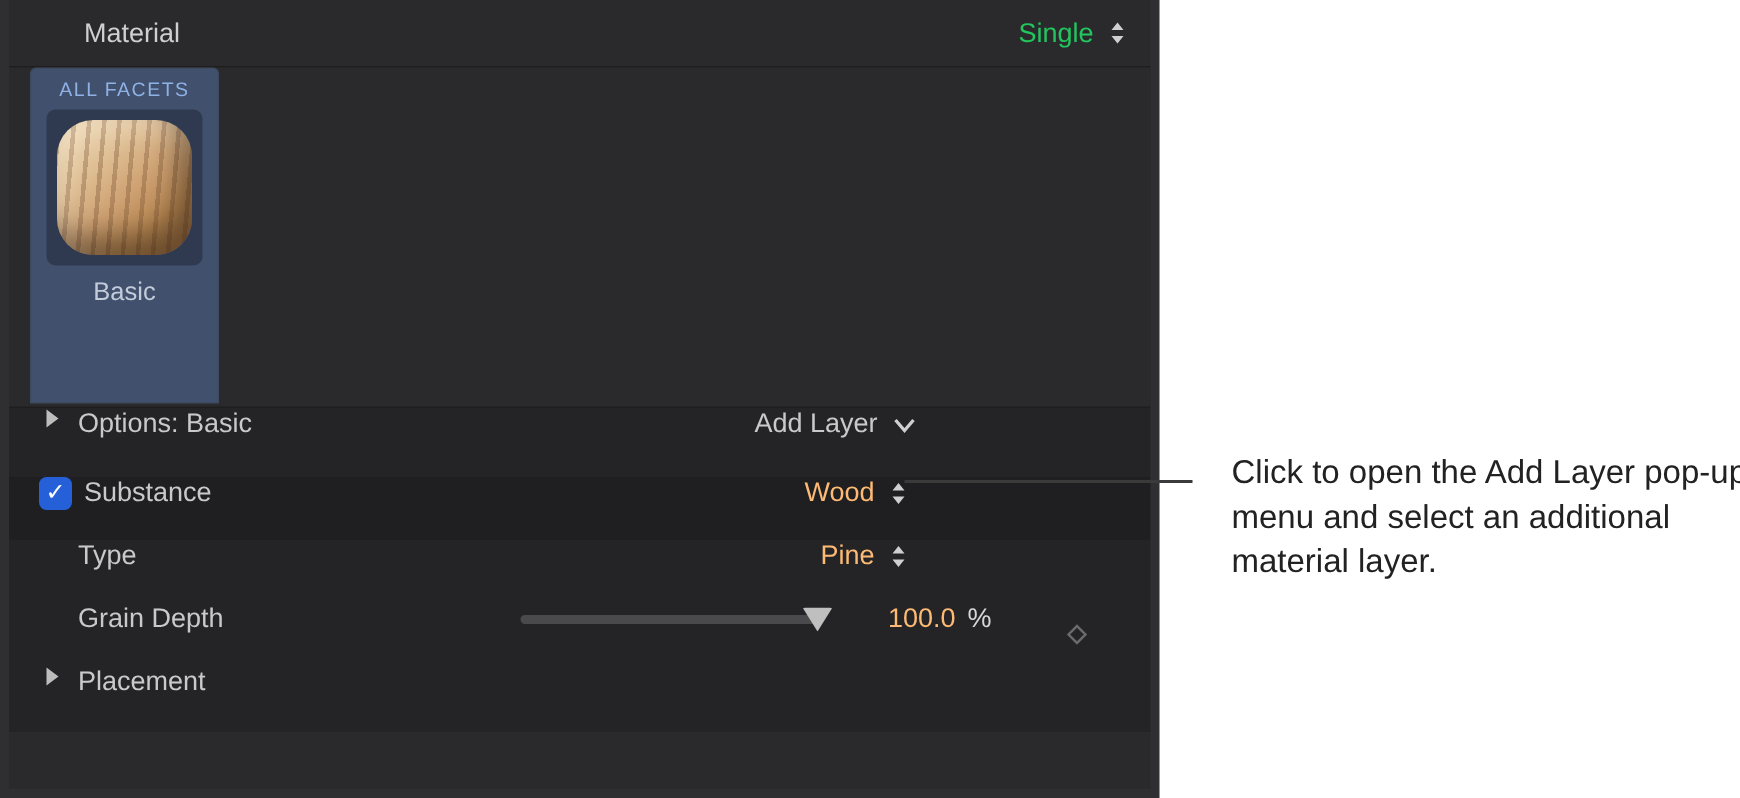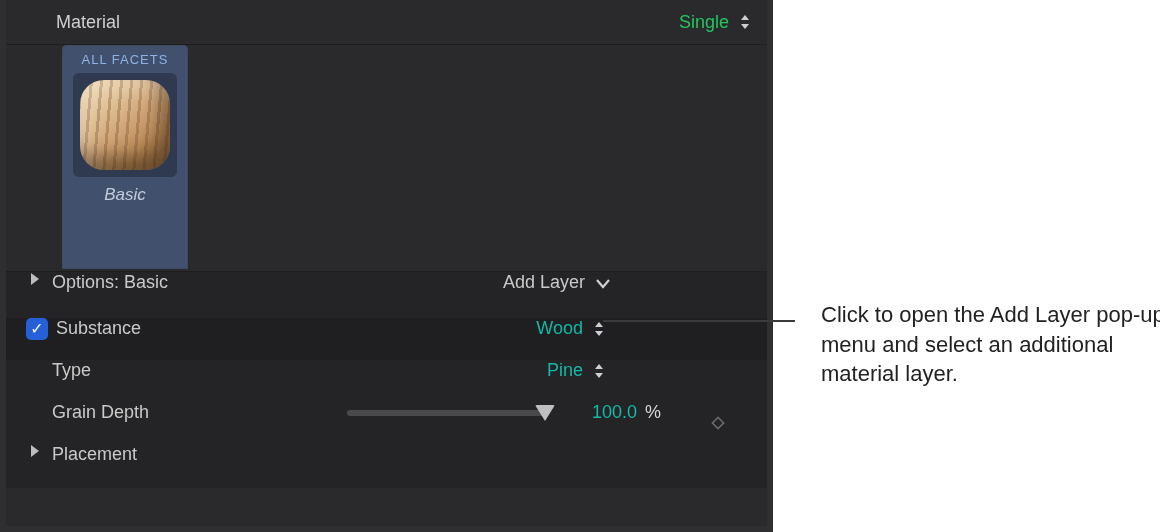--- a/index.html
+++ b/index.html
@@ -54,21 +54,20 @@
     .facet-card {
       width: 126px;
       height: 224px;
       border: 1px solid #3e4a5f;
       border-radius: 4px 4px 0 0;
       background: #40506d;
       display: flex;
       flex-direction: column;
       align-items: center;
       padding: 4px 8px 8px 8px;
-      margin-left: 42px;
     }
     .facet-title {
       font-size: 13px;
       letter-spacing: 1px;
       color: #8fb2e6;
       margin: 2px 0 6px 0;
     }
     .swatch-slot {
       width: 104px; height: 104px;
       background: #2f3a50;
@@ -81,21 +80,20 @@
       border-radius: 24px;
       background:
         repeating-linear-gradient(95deg,
           rgba(120,80,50,0.35) 0px, rgba(120,80,50,0.35) 3px,
           rgba(235,210,175,0) 3px, rgba(235,210,175,0) 10px),
         linear-gradient(140deg, #f2deba 0%, #e0c196 30%, #cda071 55%, #b78650 75%, #9c6b3e 100%);
       box-shadow: inset -10px -14px 18px rgba(0,0,0,0.35), inset 8px 10px 16px rgba(255,255,255,0.18);
     }
     .swatch-label {
       color: #c3cbda;
-      font-style: italic;
       font-size: 17px;
       margin-top: 2px;
     }
 
     
     .param {
       display: flex;
       align-items: flex-start;
       height: 42px;
       padding: 0 16px 0 20px;
@@ -139,21 +137,21 @@
     }
     .slider .thumb {
       position: absolute;
       top: 50%; transform: translate(-50%, -50%);
       width: 0; height: 0;
       border-left: 10px solid transparent;
       border-right: 10px solid transparent;
       border-top: 16px solid #bfbfbf;
       border-radius: 2px;
     }
-    .valtext { color: #14b8a6; min-width: 78px; text-align: right; }
+    .valtext { color: #fdba74; min-width: 78px; text-align: right; }
     .unit { color: #d6d6d6; margin-left: 8px; }
 
     
     .callout-area {
       flex: 1;
       position: relative;
       height: 532px;
     }
     .callout-line {
       position: absolute;

